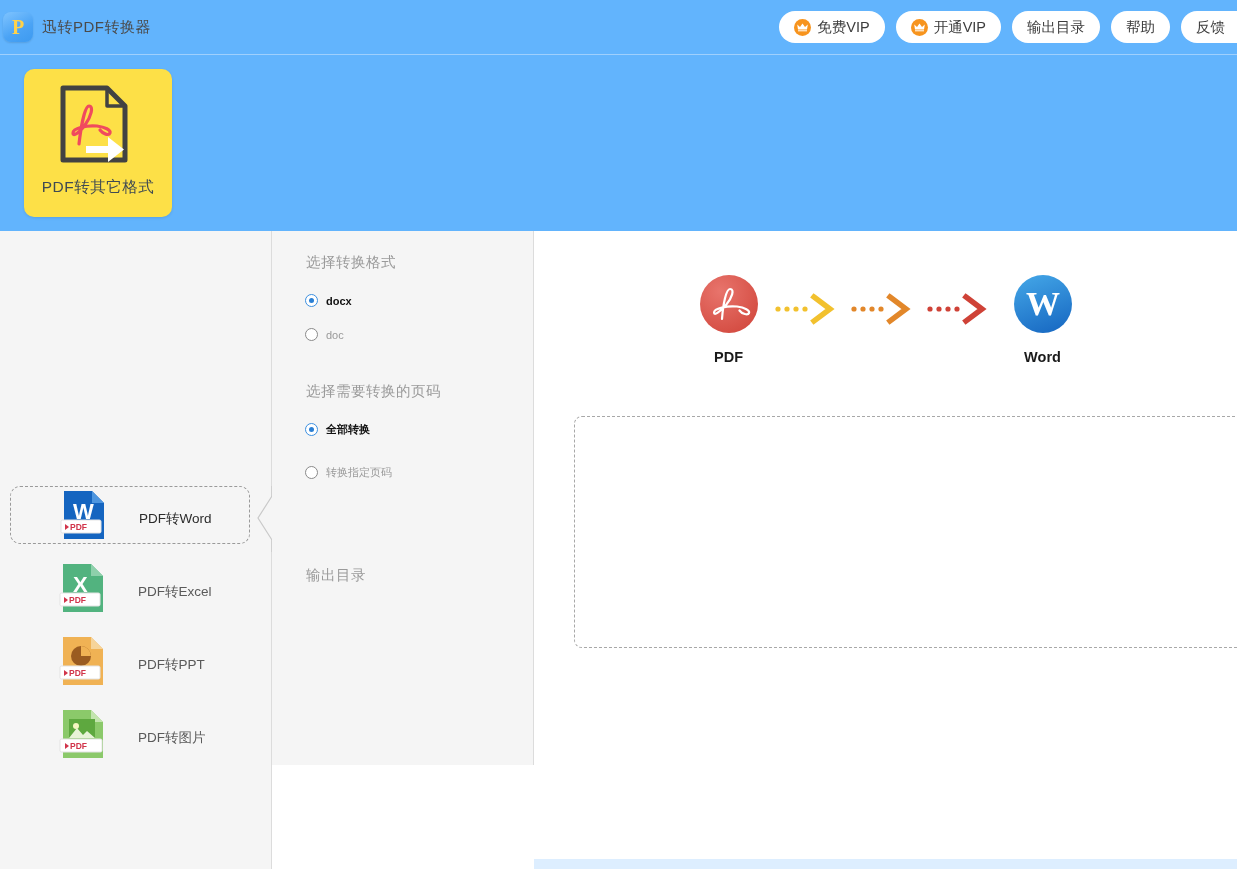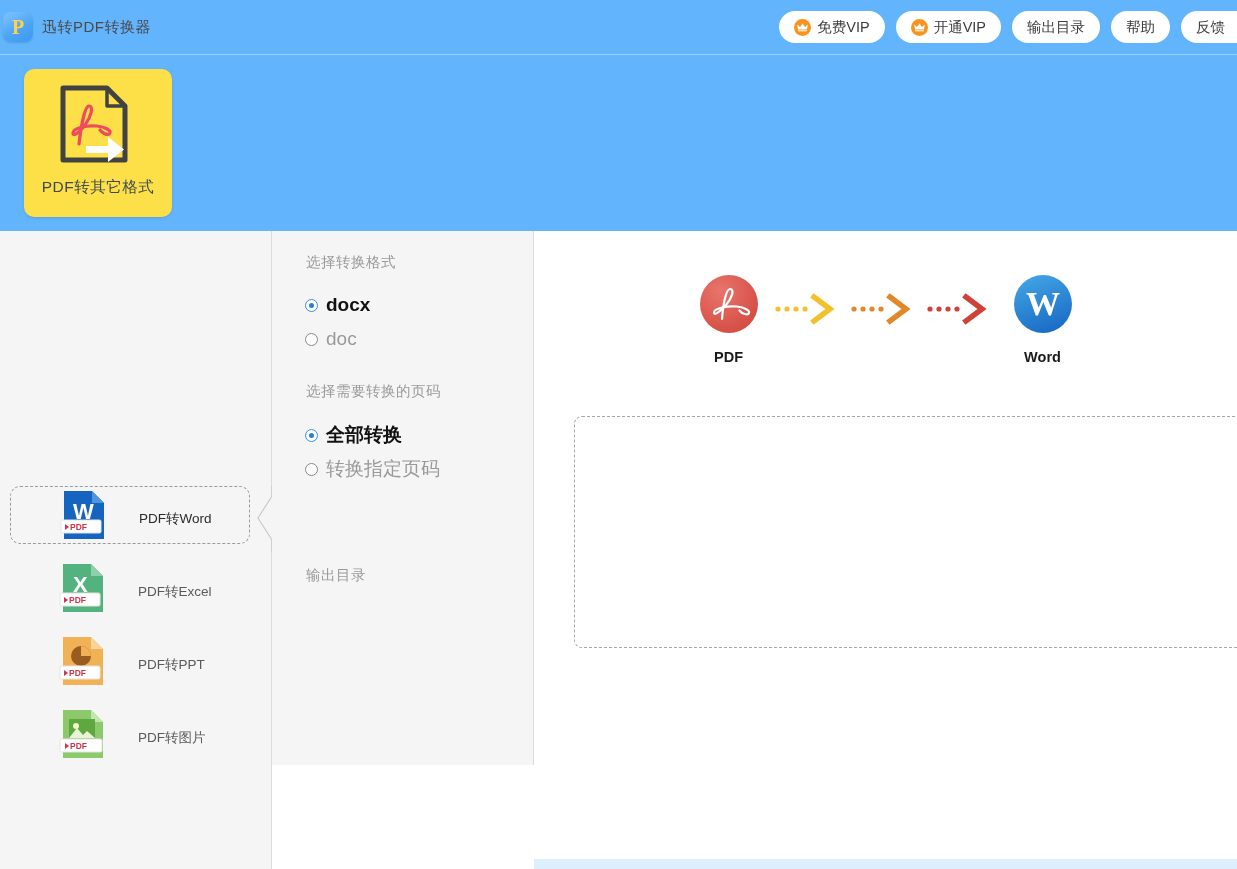--- a/index.html
+++ b/index.html
@@ -112,21 +112,21 @@
   .rdo {
     width: 13px; height: 13px; border-radius: 50%;
     border: 1px solid #8a8a8a; background: #fff; flex: none;
     position: relative;
   }
   .rdo.on { border-color: #3b8fe0; }
   .rdo.on::after {
     content:''; position: absolute; left: 3px; top: 3px;
     width: 5px; height: 5px; border-radius: 50%; background: #2a7fd4;
   }
-  .radio-row .rl { font-size: 19px; color: #999; }
+  .radio-row .rl { font-size: 11px; color: #999; }
   .radio-row.checked .rl { color: #111; font-weight: bold; }
 
   .pageinput {
     position: absolute; left: 332px; top: 488px; width: 167px; height: 29px;
     border: 1px solid #a9c5de; background: #efefef;
     font-size: 12.5px; color: #9b9b9b; padding: 0 8px;
     font-family: "Liberation Sans", sans-serif; outline: none;
   }
   .diroutput {
     position: absolute; left: 315px; top: 600px; width: 185px; height: 29px;
@@ -307,21 +307,21 @@
         <span class="rl">doc</span>
       </div>
 
       <div class="sec-title" style="top:151px">选择需要转换的页码</div>
 
       <div class="radio-row checked" style="top:191px">
         <span class="rdo on"></span>
         <span class="rl">全部转换</span>
       </div>
 
-      <div class="radio-row" style="top:225px">
+      <div class="radio-row" style="top:234px">
         <span class="rdo"></span>
         <span class="rl">转换指定页码</span>
       </div>
 
       <input class="pageinput" type="text" placeholder="例如：3或者1-3" style="">
 
       <div class="sec-title" style="top:335px">输出目录</div>
 
       <input class="diroutput" type="text" placeholder="" style="">
 

